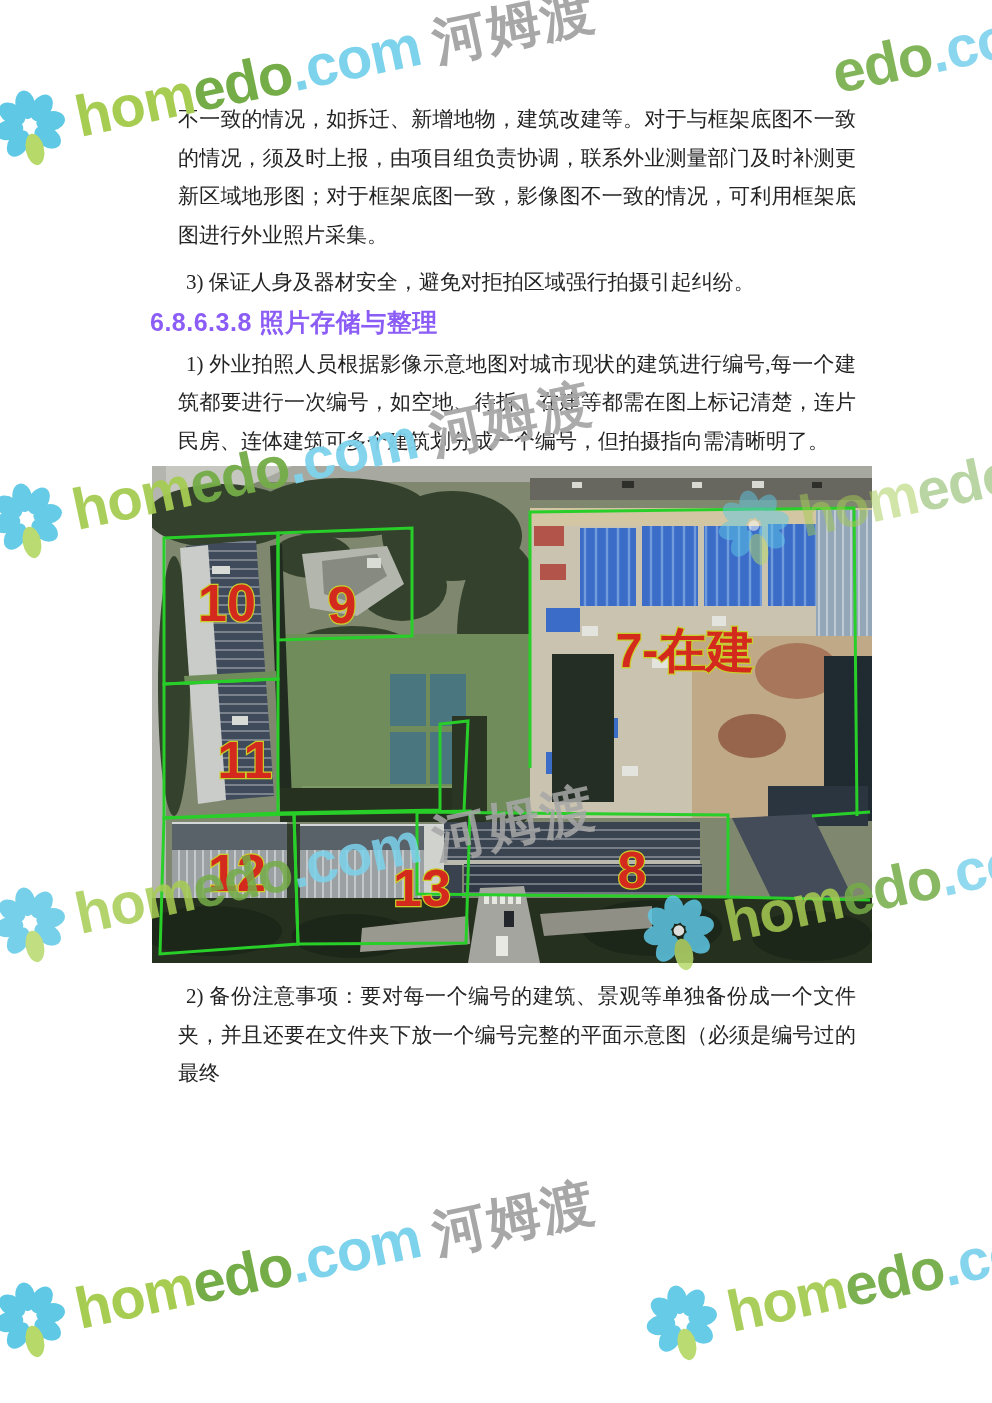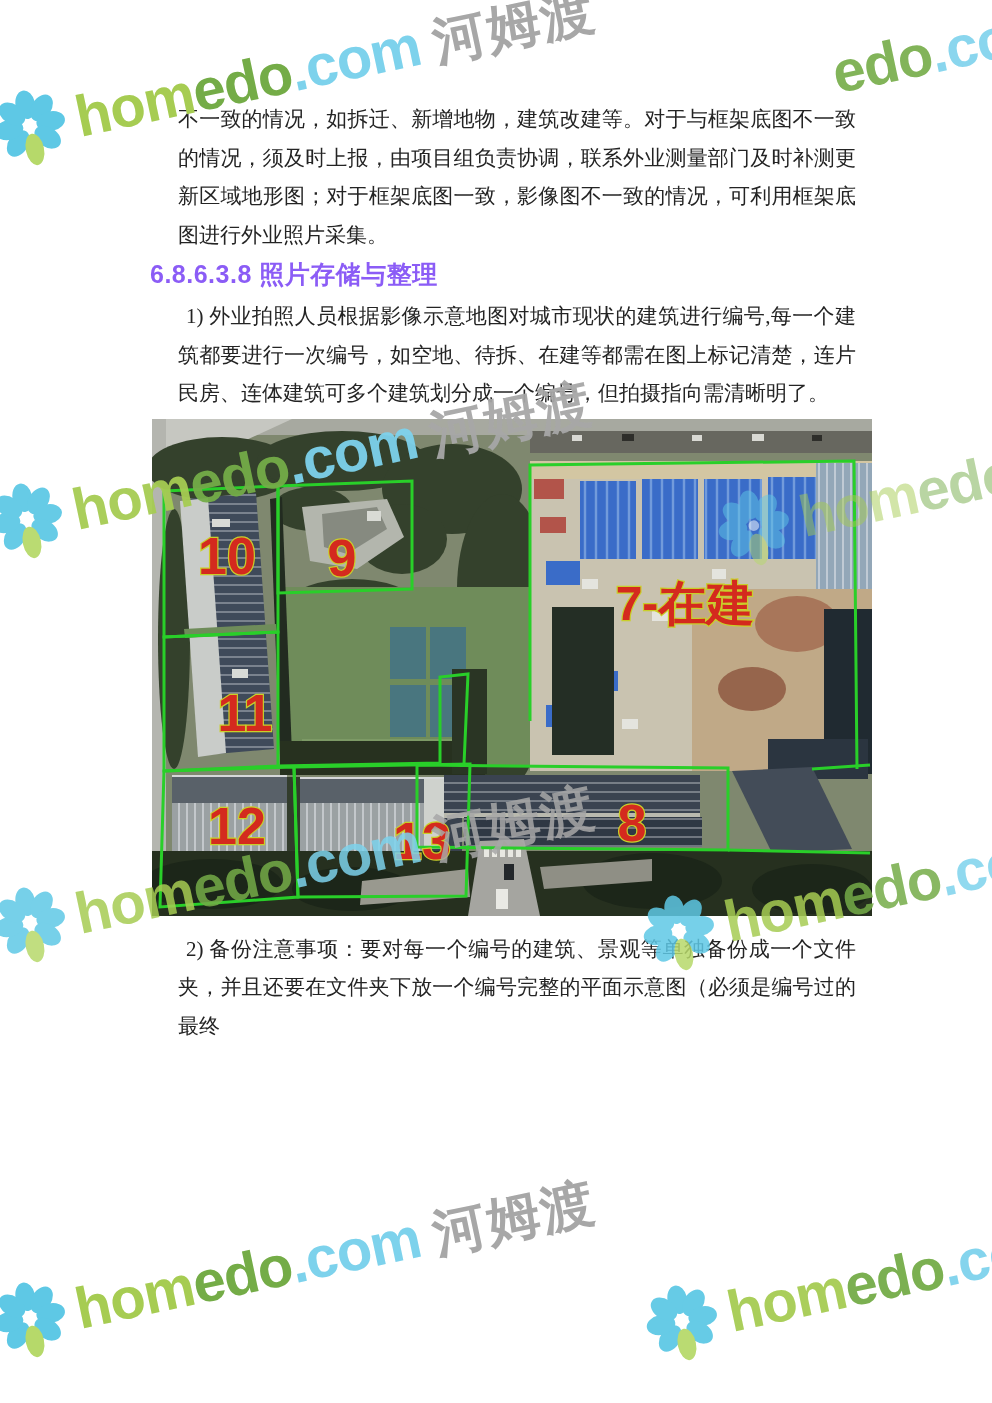--- a/index.html
+++ b/index.html
@@ -33,20 +33,21 @@
   .map-label{font-family:"Liberation Sans","DejaVu Sans",sans-serif;font-weight:bold;
              text-anchor:middle;paint-order:stroke fill;}
 </style>
 </head>
 <body>
 
 <div id="page">
 
   <div id="content">
     <p id="p1" class="body-p p-cont">不一致的情况，如拆迁、新增地物，建筑改建等。对于与框架底图不一致的情况，须及时上报，由项目组负责协调，联系外业测量部门及时补测更新区域地形图；对于框架底图一致，影像图不一致的情况，可利用框架底图进行外业照片采集。</p>
+    <p id="p3" class="body-p p-item">3) 保证人身及器材安全，避免对拒拍区域强行拍摄引起纠纷。</p>
     <h2 id="heading">6.8.6.3.8 照片存储与整理</h2>
     <p id="p5" class="body-p p-item">1) 外业拍照人员根据影像示意地图对城市现状的建筑进行编号,每一个建筑都要进行一次编号，如空地、待拆、在建等都需在图上标记清楚，连片民房、连体建筑可多个建筑划分成一个编号，但拍摄指向需清晰明了。</p>
 
     <figure id="fig">
       <svg width="720" height="497" viewBox="0 0 720 497">
         <defs>
           <pattern id="hstripe" width="9" height="9" patternUnits="userSpaceOnUse">
             <line x1="0" y1="4" x2="9" y2="4" stroke="#e8eaec" stroke-width="1.4" opacity="0.5"></line>
           </pattern>
           <pattern id="vstripe" width="8" height="8" patternUnits="userSpaceOnUse">

